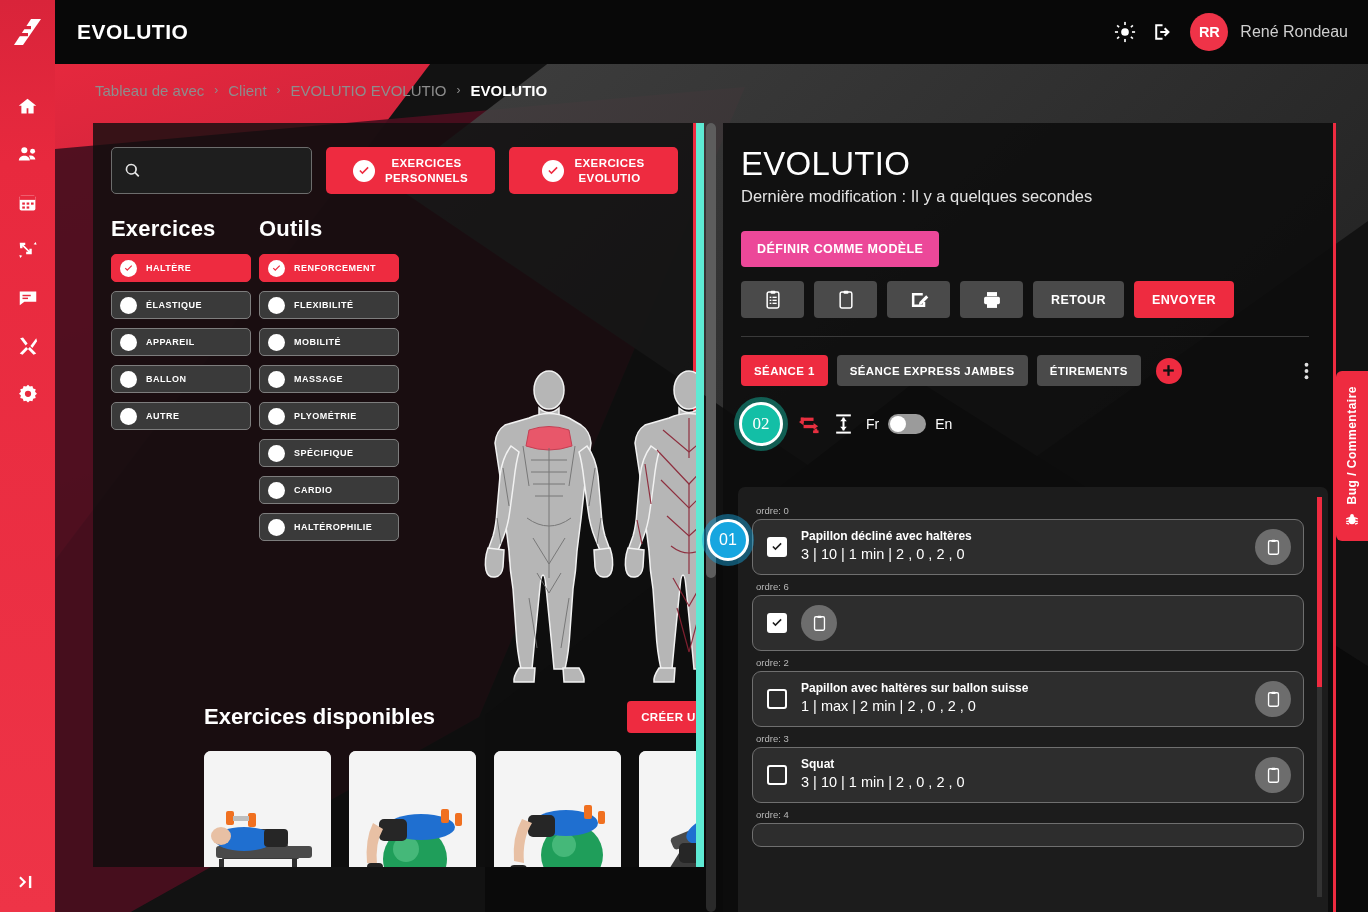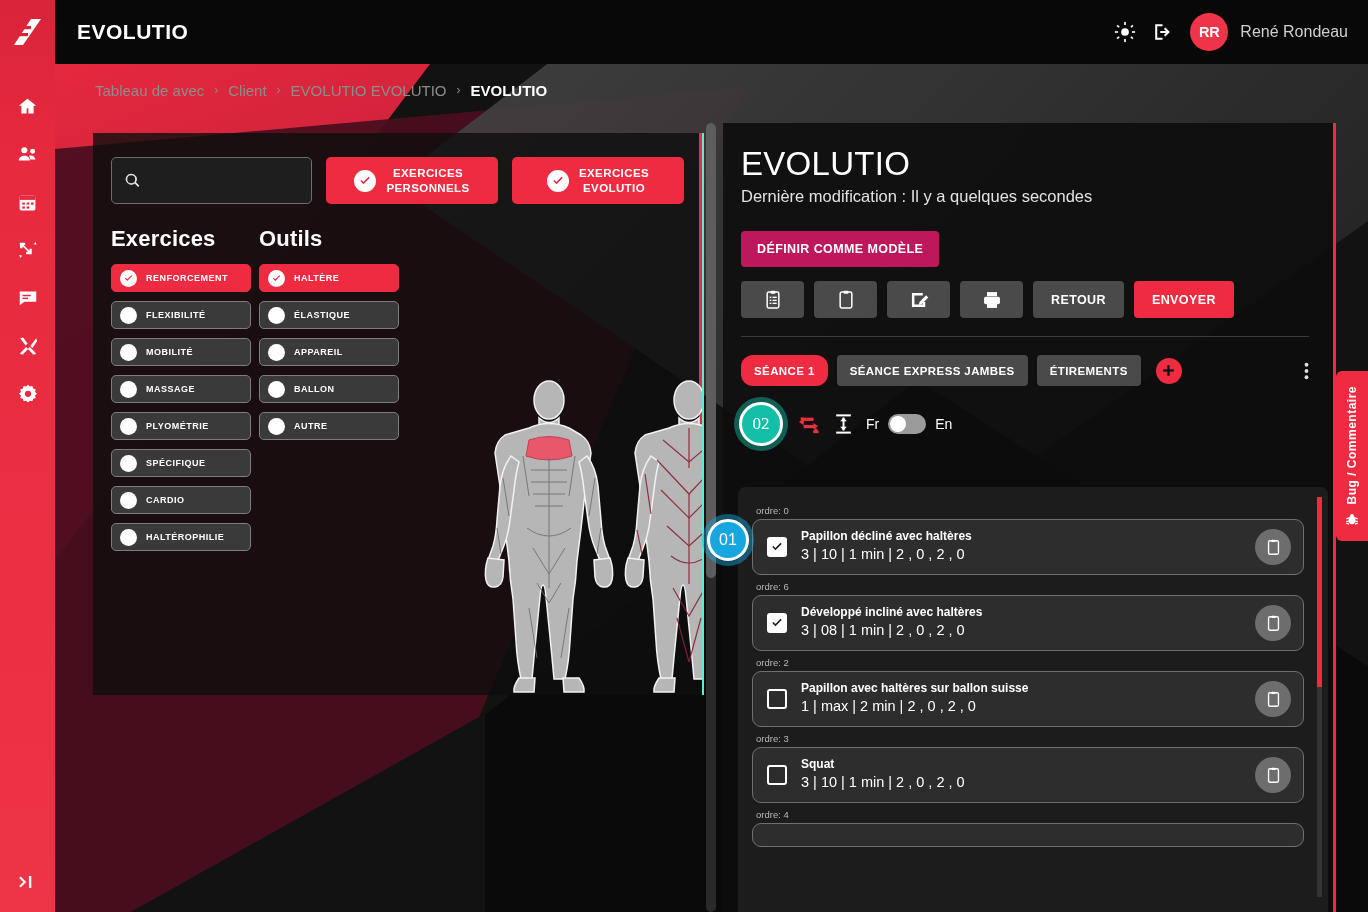--- a/index.html
+++ b/index.html
@@ -84,23 +84,23 @@
   #breadcrumb {
     position: absolute; left: 95px; top: 76px; height: 28px; z-index: 25;
     display: flex; align-items: center; font-size: 15px; gap: 10px;
   }
   #breadcrumb .crumb { color: #8d8d8d; cursor: pointer; white-space: nowrap; }
   #breadcrumb .crumb.active { color: #ffffff; font-weight: 700; cursor: default; }
   #breadcrumb .sep { color: #8d8d8d; font-size: 12px; }
 
   
   #panel-left {
-    position: absolute; left: 93px; top: 133px; width: 611px; height: 562px;
+    position: absolute; left: 93px; top: 123px; width: 611px; height: 744px;
     background: rgba(14,14,14,.80); z-index: 20; overflow: hidden;
-    border-right: 2px solid #5eead4;
+    border-right: 8px solid #5eead4;
   }
   #panel-left .scrollthumb {
     position: absolute; right: 0px; top: 0px; width: 3px; height: 470px;
     background: #ee2b40;
   }
   #panel-right {
     position: absolute; left: 723px; top: 123px; width: 613px; height: 789px;
     background: rgba(12,12,12,.88); z-index: 20; overflow: hidden;
     border-right: 3px solid #ee2b40;
   }
@@ -197,21 +197,21 @@
     width: 127px; height: 152px; border-radius: 7px; overflow: hidden;
     background: #f2f2f2; position: relative;
   }
 
   
   .rp-pad { position: relative; padding: 22px 24px 0 18px; z-index: 2; }
   #rp-title { color: #fff; font-size: 33px; font-weight: 400; letter-spacing: .3px; }
   #rp-sub { color: #e2e2e2; font-size: 16.5px; margin-top: 4px; }
   #btn-model {
     margin-top: 25px; display: inline-flex; align-items: center;
-    background: #be185d; border-radius: 4px; height: 36px; padding: 0 16px;
+    background: #ec4899; border-radius: 4px; height: 36px; padding: 0 16px;
     color: #fff; font-size: 12.5px; font-weight: 700; letter-spacing: .4px;
     cursor: pointer;
   }
   #action-row { display: flex; gap: 10px; margin-top: 14px; align-items: stretch; }
   .act-btn {
     width: 63px; height: 37px; background: #4a4a4a; border-radius: 4px;
     display: flex; align-items: center; justify-content: center; cursor: pointer;
   }
   .act-btn svg { fill: #fff; }
   .act-text {
@@ -225,21 +225,21 @@
     height: 1px; background: #3a3a3a; margin: 18px 0 0 0;
   }
 
   #session-tabs { display: flex; align-items: center; gap: 9px; margin-top: 18px; }
   .s-tab {
     height: 31px; border-radius: 4px; background: #4a4a4a; padding: 0 13px;
     display: flex; align-items: center; color: #fff;
     font-size: 11.5px; font-weight: 700; letter-spacing: .4px; cursor: pointer;
     white-space: nowrap;
   }
-  .s-tab.active { background: #ee2b40; border-radius: 12px; }
+  .s-tab.active { background: #ee2b40; }
   #add-session {
     width: 26px; height: 26px; border-radius: 50%; background: #ee2b40;
     display: flex; align-items: center; justify-content: center; cursor: pointer;
     margin-left: 6px;
   }
   #add-session svg { fill: #111; }
   #tabs-kebab { margin-left: auto; cursor: pointer; display: flex; }
   #tabs-kebab svg { fill: #e0e0e0; }
 
   #meta-row { display: flex; align-items: center; gap: 14px; margin-top: 16px; }
@@ -472,20 +472,47 @@
         </span>
       </div>
     </div>
 
     <div class="col-heads">
       <div class="h h1">Exercices</div>
       <div class="h h2">Outils</div>
     </div>
 
     <div id="filters">
+      <div class="fcol c2">
+        <div class="fbtn on">
+          <span class="dot">
+              <svg width="11" height="11" viewBox="0 0 24 24">
+                <path d="M9.3 17.4L4 12.1l1.9-1.9 3.4 3.4 8.8-8.8L20 6.7z"></path>
+              </svg>
+            </span>
+          <span class="lbl">HALTÈRE</span>
+        </div>
+        <div class="fbtn">
+          <span class="dot"></span>
+          <span class="lbl">ÉLASTIQUE</span>
+        </div>
+        <div class="fbtn">
+          <span class="dot"></span>
+          <span class="lbl">APPAREIL</span>
+        </div>
+        <div class="fbtn">
+          <span class="dot"></span>
+          <span class="lbl">BALLON</span>
+        </div>
+        <div class="fbtn">
+          <span class="dot"></span>
+          <span class="lbl">AUTRE</span>
+        </div>
+      </div>
+
       <div class="fcol c1">
         <div class="fbtn on">
           <span class="dot">
               <svg width="11" height="11" viewBox="0 0 24 24">
                 <path d="M9.3 17.4L4 12.1l1.9-1.9 3.4 3.4 8.8-8.8L20 6.7z"></path>
               </svg>
             </span>
           <span class="lbl">RENFORCEMENT</span>
         </div>
         <div class="fbtn">
@@ -508,47 +535,20 @@
           <span class="dot"></span>
           <span class="lbl">SPÉCIFIQUE</span>
         </div>
         <div class="fbtn">
           <span class="dot"></span>
           <span class="lbl">CARDIO</span>
         </div>
         <div class="fbtn">
           <span class="dot"></span>
           <span class="lbl">HALTÉROPHILIE</span>
-        </div>
-      </div>
-
-      <div class="fcol c2">
-        <div class="fbtn on">
-          <span class="dot">
-              <svg width="11" height="11" viewBox="0 0 24 24">
-                <path d="M9.3 17.4L4 12.1l1.9-1.9 3.4 3.4 8.8-8.8L20 6.7z"></path>
-              </svg>
-            </span>
-          <span class="lbl">HALTÈRE</span>
-        </div>
-        <div class="fbtn">
-          <span class="dot"></span>
-          <span class="lbl">ÉLASTIQUE</span>
-        </div>
-        <div class="fbtn">
-          <span class="dot"></span>
-          <span class="lbl">APPAREIL</span>
-        </div>
-        <div class="fbtn">
-          <span class="dot"></span>
-          <span class="lbl">BALLON</span>
-        </div>
-        <div class="fbtn">
-          <span class="dot"></span>
-          <span class="lbl">AUTRE</span>
         </div>
       </div>
     </div>
   </div>
 
   <div id="bodies">
     <svg width="275" height="320" viewBox="0 0 275 320">
       <g stroke="#f2f2f2" stroke-width="1.5" fill="#b6b6b6">
 
         <ellipse cx="66" cy="22" rx="15" ry="19"></ellipse>
@@ -814,24 +814,20 @@
     </span>
   </div>
 
   <div class="order-lbl">ordre: 6</div>
   <div class="ex-item">
     <span class="ex-check">
       <svg width="14" height="14" viewBox="0 0 24 24">
           <path d="M9.3 17.4L4 12.1l1.9-1.9 3.4 3.4 8.8-8.8L20 6.7z"></path>
         </svg>
     </span>
-    <span class="ex-texts">
-      <span class="ex-title" style="display:block">Développé incliné avec haltères</span>
-      <span class="ex-params" style="display:block">3 | 08 | 1 min | 2 , 0 , 2 , 0</span>
-    </span>
     <span class="ex-clip">
       <svg width="17" height="17" viewBox="0 0 24 24">
           <rect x="5" y="2.5" width="14" height="19" rx="2" fill="none" stroke="#fff" stroke-width="1.9"></rect>
           <rect x="9" y="1" width="6" height="3.4" rx="1.2"></rect>
         </svg>
     </span>
   </div>
 
   <div class="order-lbl">ordre: 2</div>
   <div class="ex-item">

